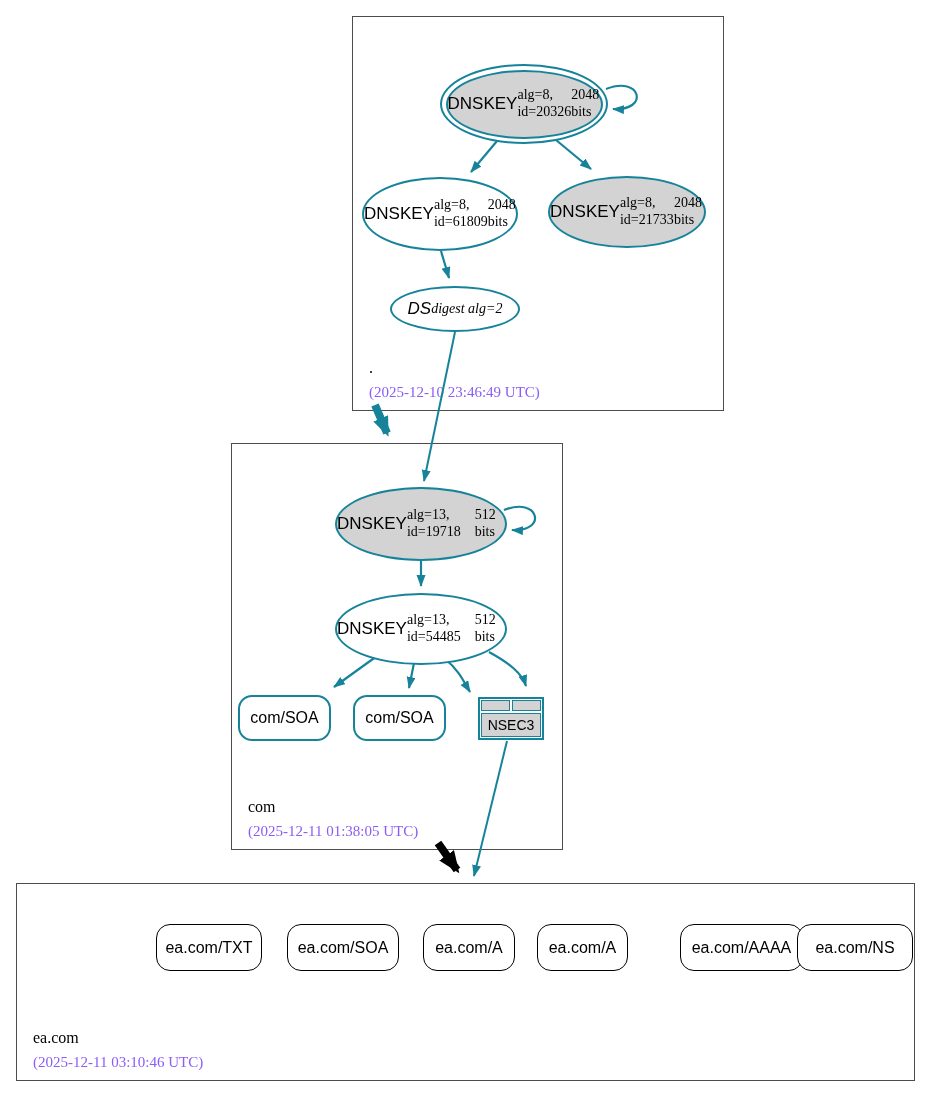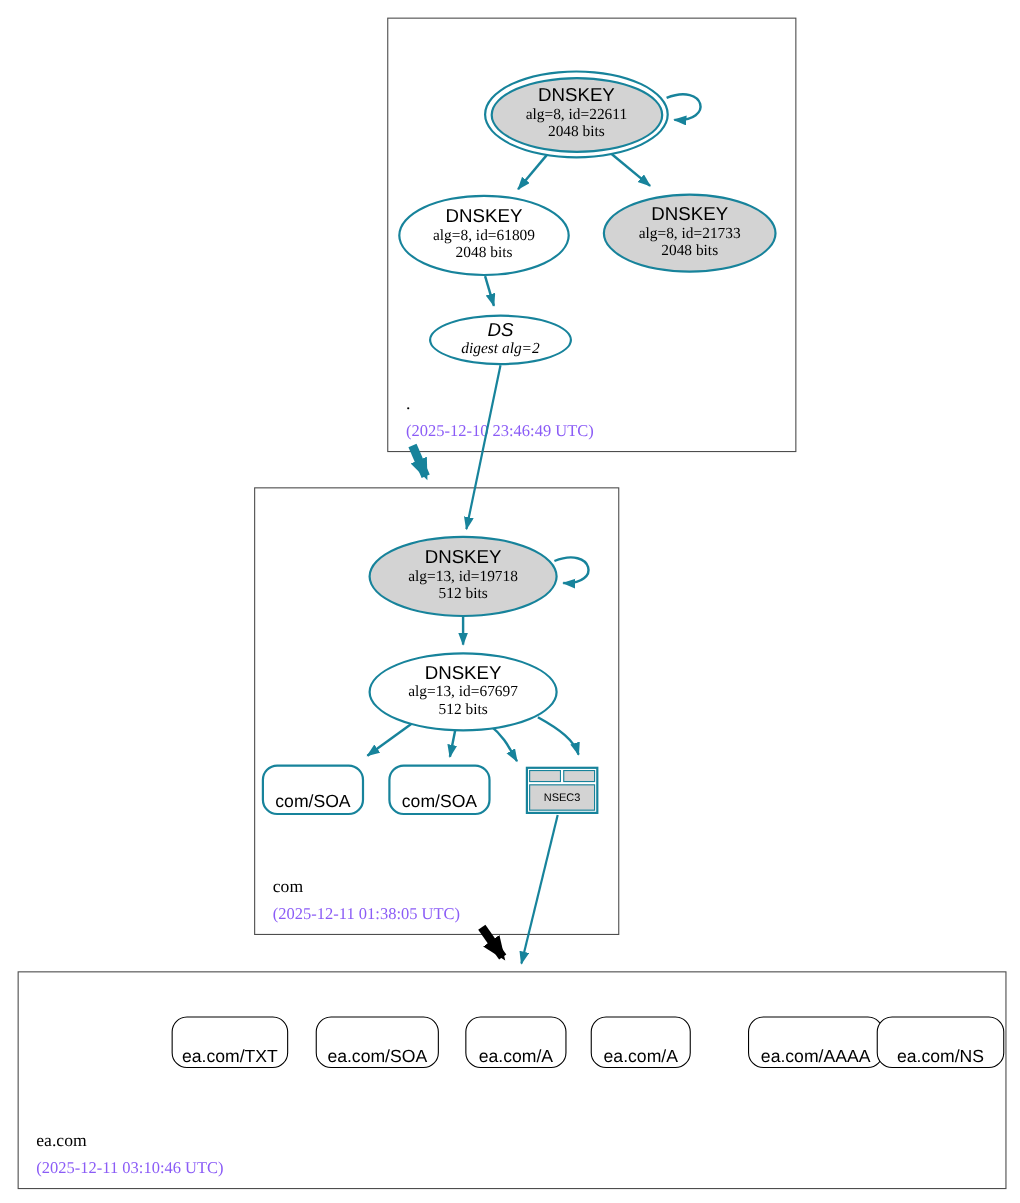--- a/index.html
+++ b/index.html
@@ -12,41 +12,41 @@
           font-family:"Liberation Sans",sans-serif;overflow:hidden;}
 
   .zone-box{position:absolute;border:1px solid var(--zone-border);background:transparent;}
   .zone-name{position:absolute;left:16px;bottom:33px;font-family:"Liberation Serif",serif;
              font-size:16px;color:#000;white-space:nowrap;}
   .zone-ts{position:absolute;left:16px;bottom:9px;font-family:"Liberation Serif",serif;
            font-size:15px;color:#8b5cf6;white-space:nowrap;}
 
   .node{position:absolute;box-sizing:border-box;display:flex;align-items:center;justify-content:center;}
   .ellipse{border:2.2px solid var(--teal);border-radius:50%;}
-  .ellipse .inner{width:100%;height:100%;border-radius:50%;display:flex;flex-direction:column;
+  .ellipse .inner{width:100%;height:100%;border-radius:50%;display:flex;flex-direction:row;
                   align-items:center;justify-content:center;box-sizing:border-box;}
   .ellipse.double{background:#fff;}
   .ellipse.double .inner{width:calc(100% - 7px);height:calc(100% - 7px);border:2px solid var(--teal);
                          background:var(--gray);}
   .ellipse.gray{background:var(--gray);}
   .ellipse.white{background:#fff;}
   .nt{font-size:17px;color:#000;line-height:1.1;}
   .nd{font-family:"Liberation Serif",serif;font-size:14px;color:#000;line-height:1.18;}
 
   .rr{position:absolute;box-sizing:border-box;border:1.8px solid #000;border-radius:14px;
-      background:#fff;display:flex;align-items:flex-end;justify-content:center;
+      background:#fff;display:flex;align-items:center;justify-content:center;
       font-size:16px;color:#000;white-space:nowrap;}
   .rr.tealb{border:2px solid var(--teal);}
 
   .nsec3{position:absolute;box-sizing:border-box;border:2.5px solid var(--teal);background:#fff;
          display:flex;flex-direction:column;padding:1px;}
   .nsec3 .toprow{display:flex;height:11px;gap:2px;margin-bottom:2px;}
   .nsec3 .cell{flex:1;background:var(--gray);border:1px solid var(--teal);box-sizing:border-box;}
   .nsec3 .lbl{flex:1;background:var(--gray);border:1px solid var(--teal);box-sizing:border-box;
-              display:flex;align-items:center;justify-content:center;font-size:10px;color:#000;}
+              display:flex;align-items:center;justify-content:center;font-size:14px;color:#000;}
 
   #edges{position:absolute;left:0;top:0;pointer-events:none;}
 </style>
 </head>
 <body>
 
 <div id="canvas">
 
   <div class="zone-box" style="left:352px;top:16px;width:370px;height:393px;">
     <div class="zone-name">.</div>
@@ -94,21 +94,21 @@
       <path d="M 489 652 C 509 663 522 673 526 686" marker-end="url(#at)"></path>
       <path d="M 507 741 L 474 876" stroke-width="2" marker-end="url(#at)"></path>
     </g>
 
     <path d="M 438 843 L 457 870" stroke="#000" fill="none" stroke-width="8" marker-end="url(#abb)"></path>
   </svg>
 
   <div class="node ellipse double" style="left:440px;top:64px;width:168px;height:80px;">
     <div class="inner">
       <div class="nt">DNSKEY</div>
-      <div class="nd">alg=8, id=22611</div>
+      <div class="nd">alg=8, id=20326</div>
       <div class="nd">2048 bits</div>
     </div>
   </div>
 
   <div class="node ellipse white" style="left:362px;top:177px;width:156px;height:74px;">
     <div class="inner">
       <div class="nt">DNSKEY</div>
       <div class="nd">alg=8, id=61809</div>
       <div class="nd">2048 bits</div>
     </div>
@@ -133,21 +133,21 @@
     <div class="inner">
       <div class="nt">DNSKEY</div>
       <div class="nd">alg=13, id=19718</div>
       <div class="nd">512 bits</div>
     </div>
   </div>
 
   <div class="node ellipse white" style="left:335px;top:593px;width:172px;height:72px;">
     <div class="inner">
       <div class="nt">DNSKEY</div>
-      <div class="nd">alg=13, id=67697</div>
+      <div class="nd">alg=13, id=54485</div>
       <div class="nd">512 bits</div>
     </div>
   </div>
 
   <div class="rr tealb" style="left:238px;top:695px;width:93px;height:46px;">
     <span>com/SOA</span>
   </div>
 
   <div class="rr tealb" style="left:353px;top:695px;width:93px;height:46px;">
     <span>com/SOA</span>

